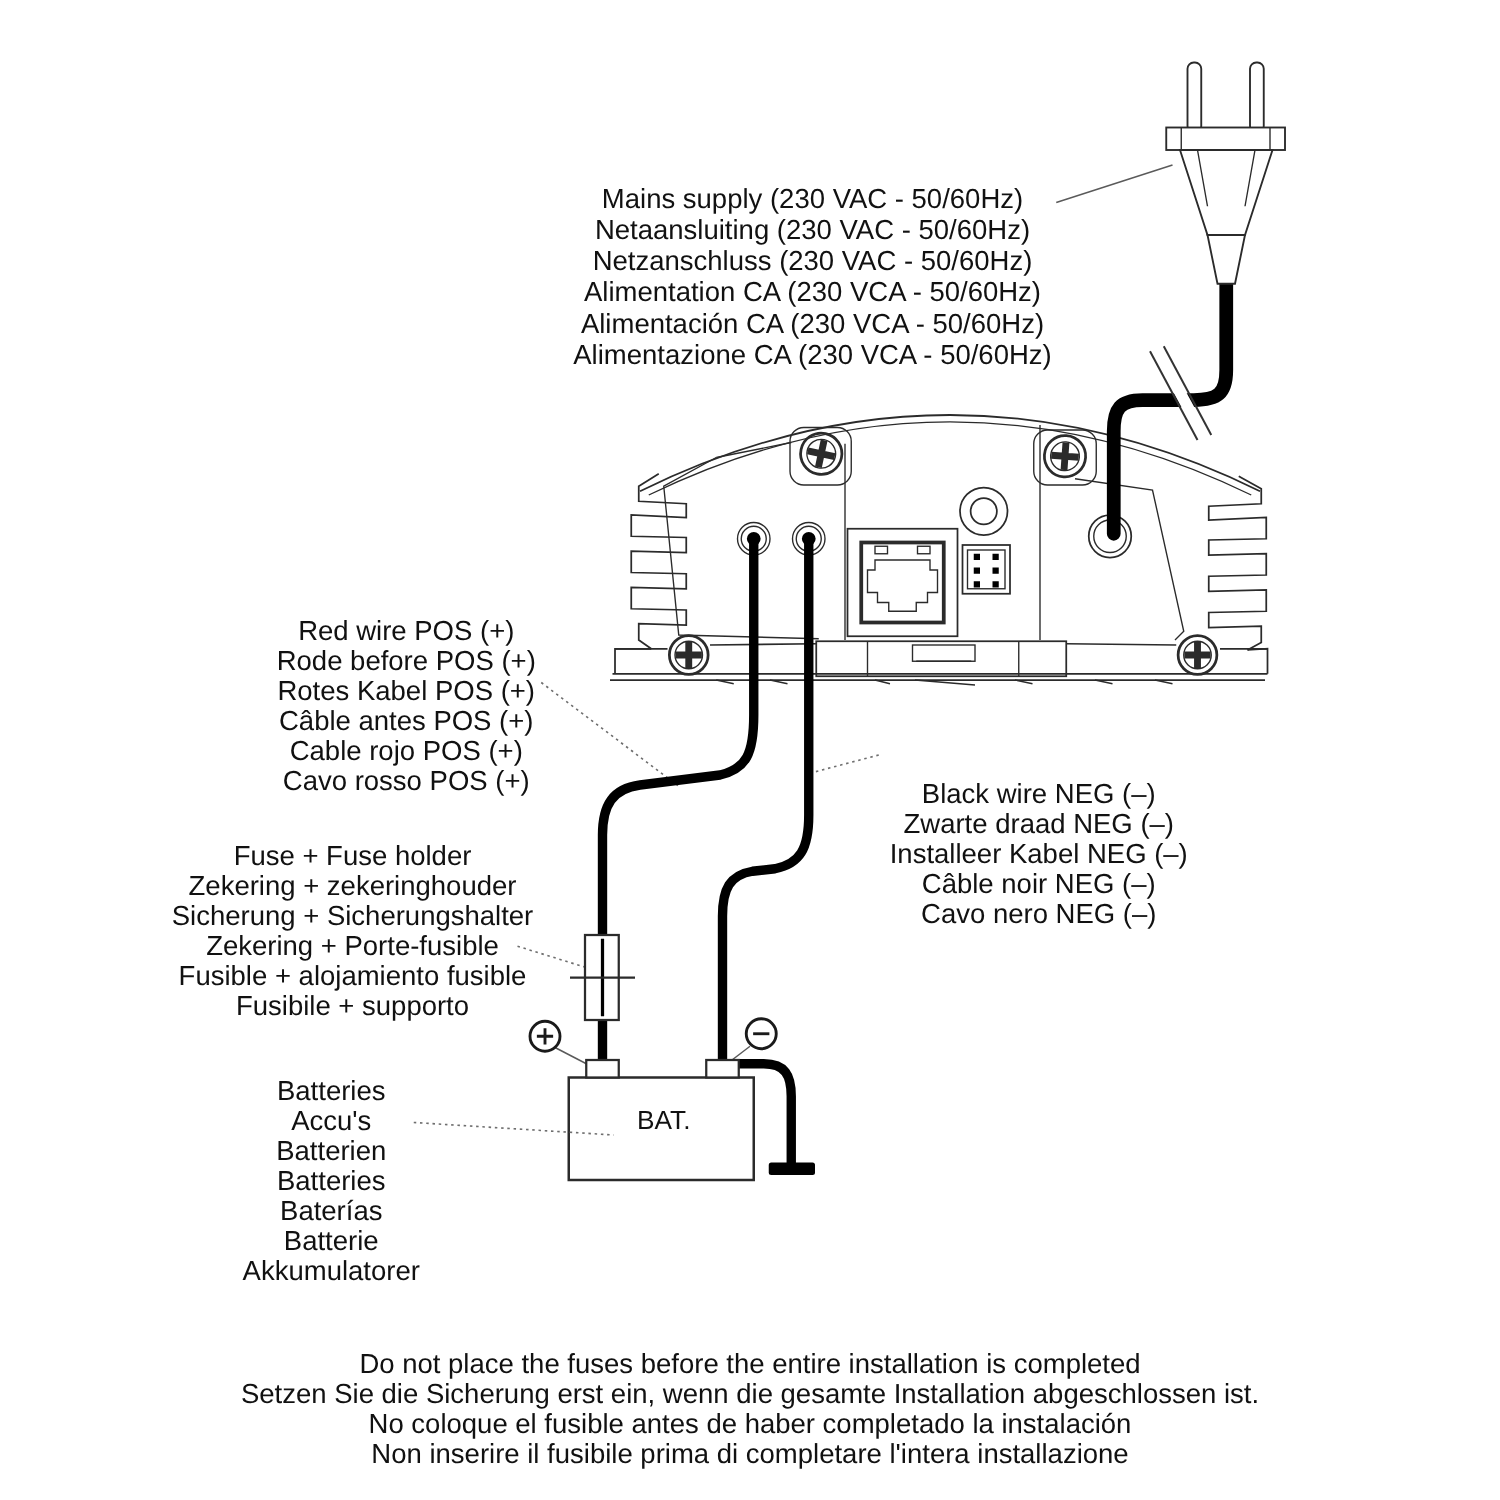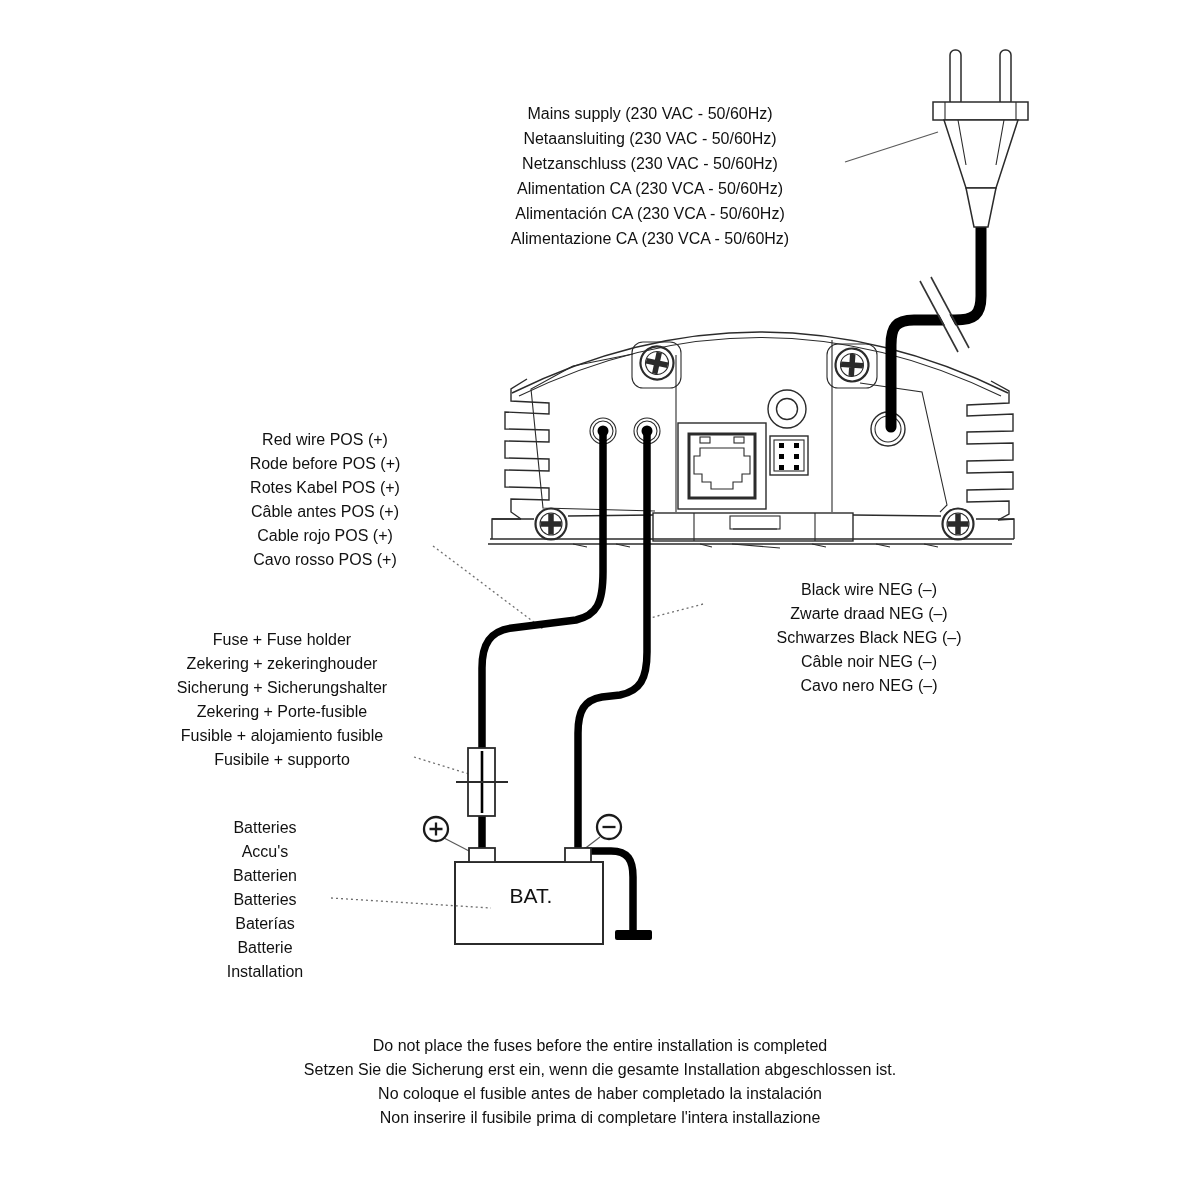--- a/index.html
+++ b/index.html
@@ -1,23 +1,23 @@
 <!DOCTYPE html>
 <html><head>
 <meta charset="utf-8">
 <style>
   html,body{margin:0;padding:0;background:#ffffff;}
   .page{position:relative;width:1200px;height:1200px;background:#ffffff;overflow:hidden;
         font-family:"Liberation Sans", sans-serif;color:#111111;}
   svg{position:absolute;left:0;top:0;}
-  .block{position:absolute;text-align:center;font-size:16px;line-height:24px;color:#111111;}
+  .block{position:absolute;text-align:center;font-size:22px;line-height:24px;color:#111111;margin-top:45px;}
   .block div{white-space:nowrap;}
   #mains-block{left:400px;top:101px;width:500px;line-height:25px;}
-  #redwire-block{left:175px;top:428px;width:300px;}
-  #blackwire-block{left:719px;top:578px;width:300px;}
+  #redwire-block{left:175px;top:448px;width:300px;}
+  #blackwire-block{left:681px;top:578px;width:300px;}
   #fuse-block{left:132px;top:628px;width:300px;}
   #batteries-block{left:115px;top:816px;width:300px;}
   #warning-block{left:100px;top:1034px;width:1000px;text-align:center;}
   .thin{stroke:#2b2b2b;stroke-width:1.4;fill:none;}
   .thin2{stroke:#2b2b2b;stroke-width:1.1;fill:none;}
   .fillw{fill:#ffffff;stroke:#2b2b2b;stroke-width:1.5;}
   .wire{stroke:#000000;stroke-width:7.5;fill:none;stroke-linecap:round;stroke-linejoin:round;}
   .cable{stroke:#000000;stroke-width:11;fill:none;stroke-linecap:round;stroke-linejoin:round;}
   .leader-dot{stroke:#6e6e6e;stroke-width:1.3;fill:none;stroke-dasharray:2 3;}
   .leader-solid{stroke:#5a5a5a;stroke-width:1.2;fill:none;}
@@ -201,42 +201,42 @@
     <div>Rode before POS (+)</div>
     <div>Rotes Kabel POS (+)</div>
     <div>Câble antes POS (+)</div>
     <div>Cable rojo POS (+)</div>
     <div>Cavo rosso POS (+)</div>
   </div>
 
   <div class="block" id="blackwire-block">
     <div>Black wire NEG (–)</div>
     <div>Zwarte draad NEG (–)</div>
-    <div>Schwarzes Black NEG (–)</div>
+    <div>Installeer Kabel NEG (–)</div>
     <div>Câble noir NEG (–)</div>
     <div>Cavo nero NEG (–)</div>
   </div>
 
   <div class="block" id="fuse-block">
     <div>Fuse + Fuse holder</div>
     <div>Zekering + zekeringhouder</div>
     <div>Sicherung + Sicherungshalter</div>
     <div>Zekering + Porte-fusible</div>
     <div>Fusible + alojamiento fusible</div>
     <div>Fusibile + supporto</div>
   </div>
 
   <div class="block" id="batteries-block">
     <div>Batteries</div>
     <div>Accu's</div>
     <div>Batterien</div>
     <div>Batteries</div>
     <div>Baterías</div>
     <div>Batterie</div>
-    <div>Installation</div>
+    <div>Akkumulatorer</div>
   </div>
 
   <div class="block" id="warning-block">
     <div>Do not place the fuses before the entire installation is completed</div>
     <div>Setzen Sie die Sicherung erst ein, wenn die gesamte Installation abgeschlossen ist.</div>
     <div>No coloque el fusible antes de haber completado la instalación</div>
     <div>Non inserire il fusibile prima di completare l'intera installazione</div>
   </div>
 
 </div>

